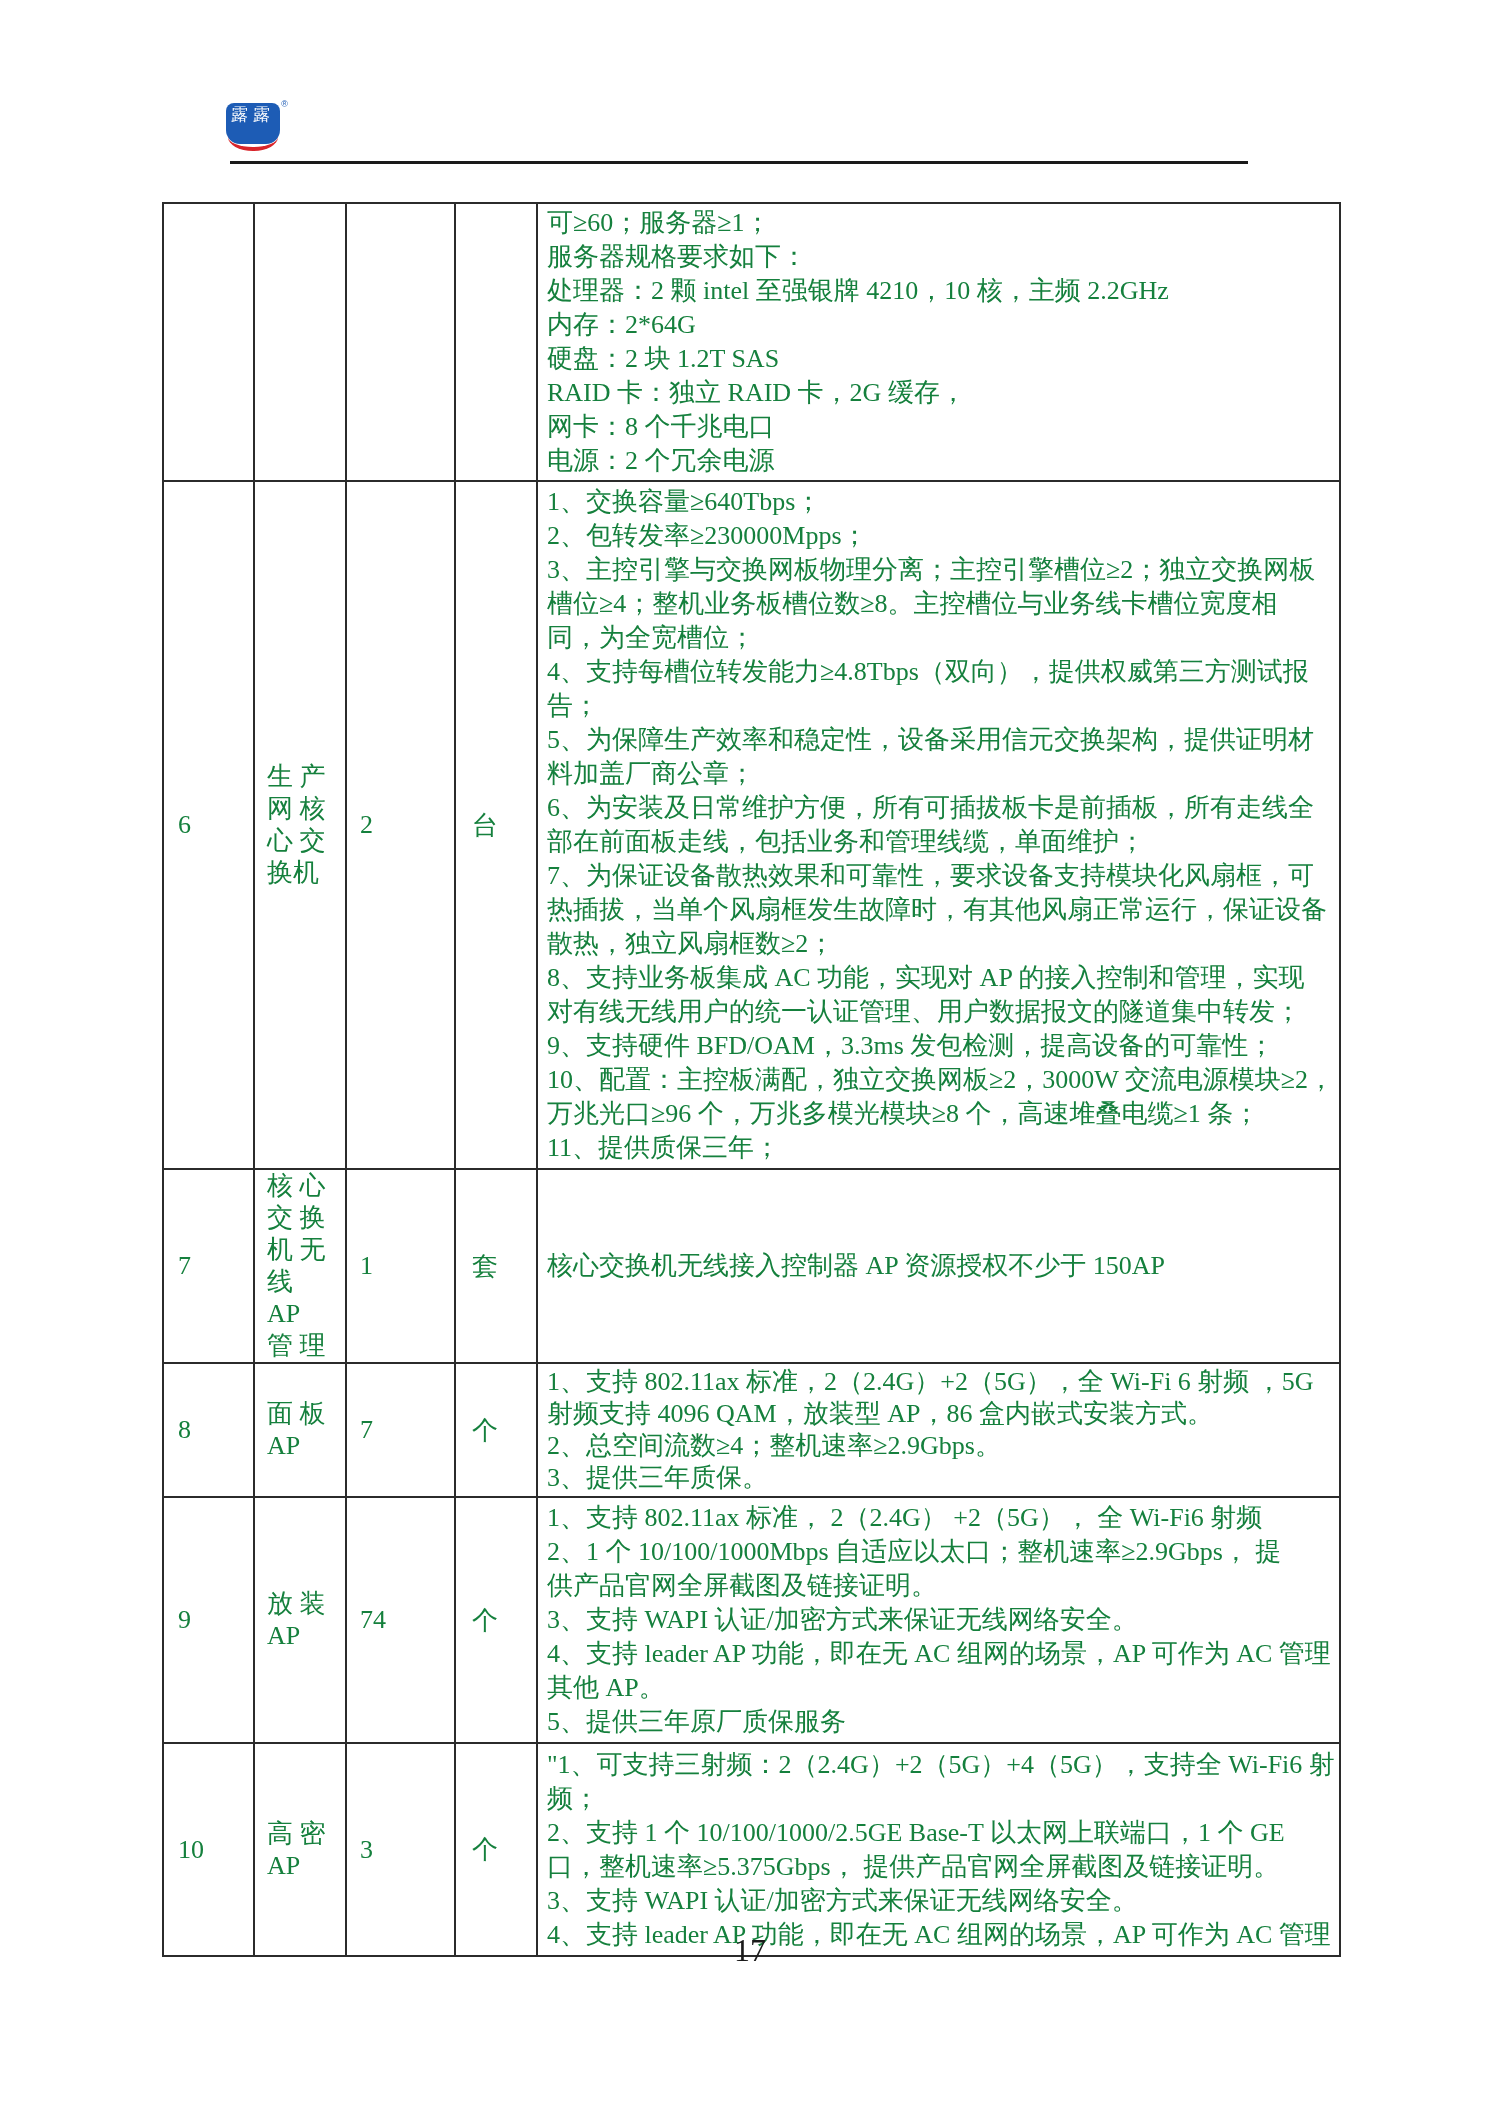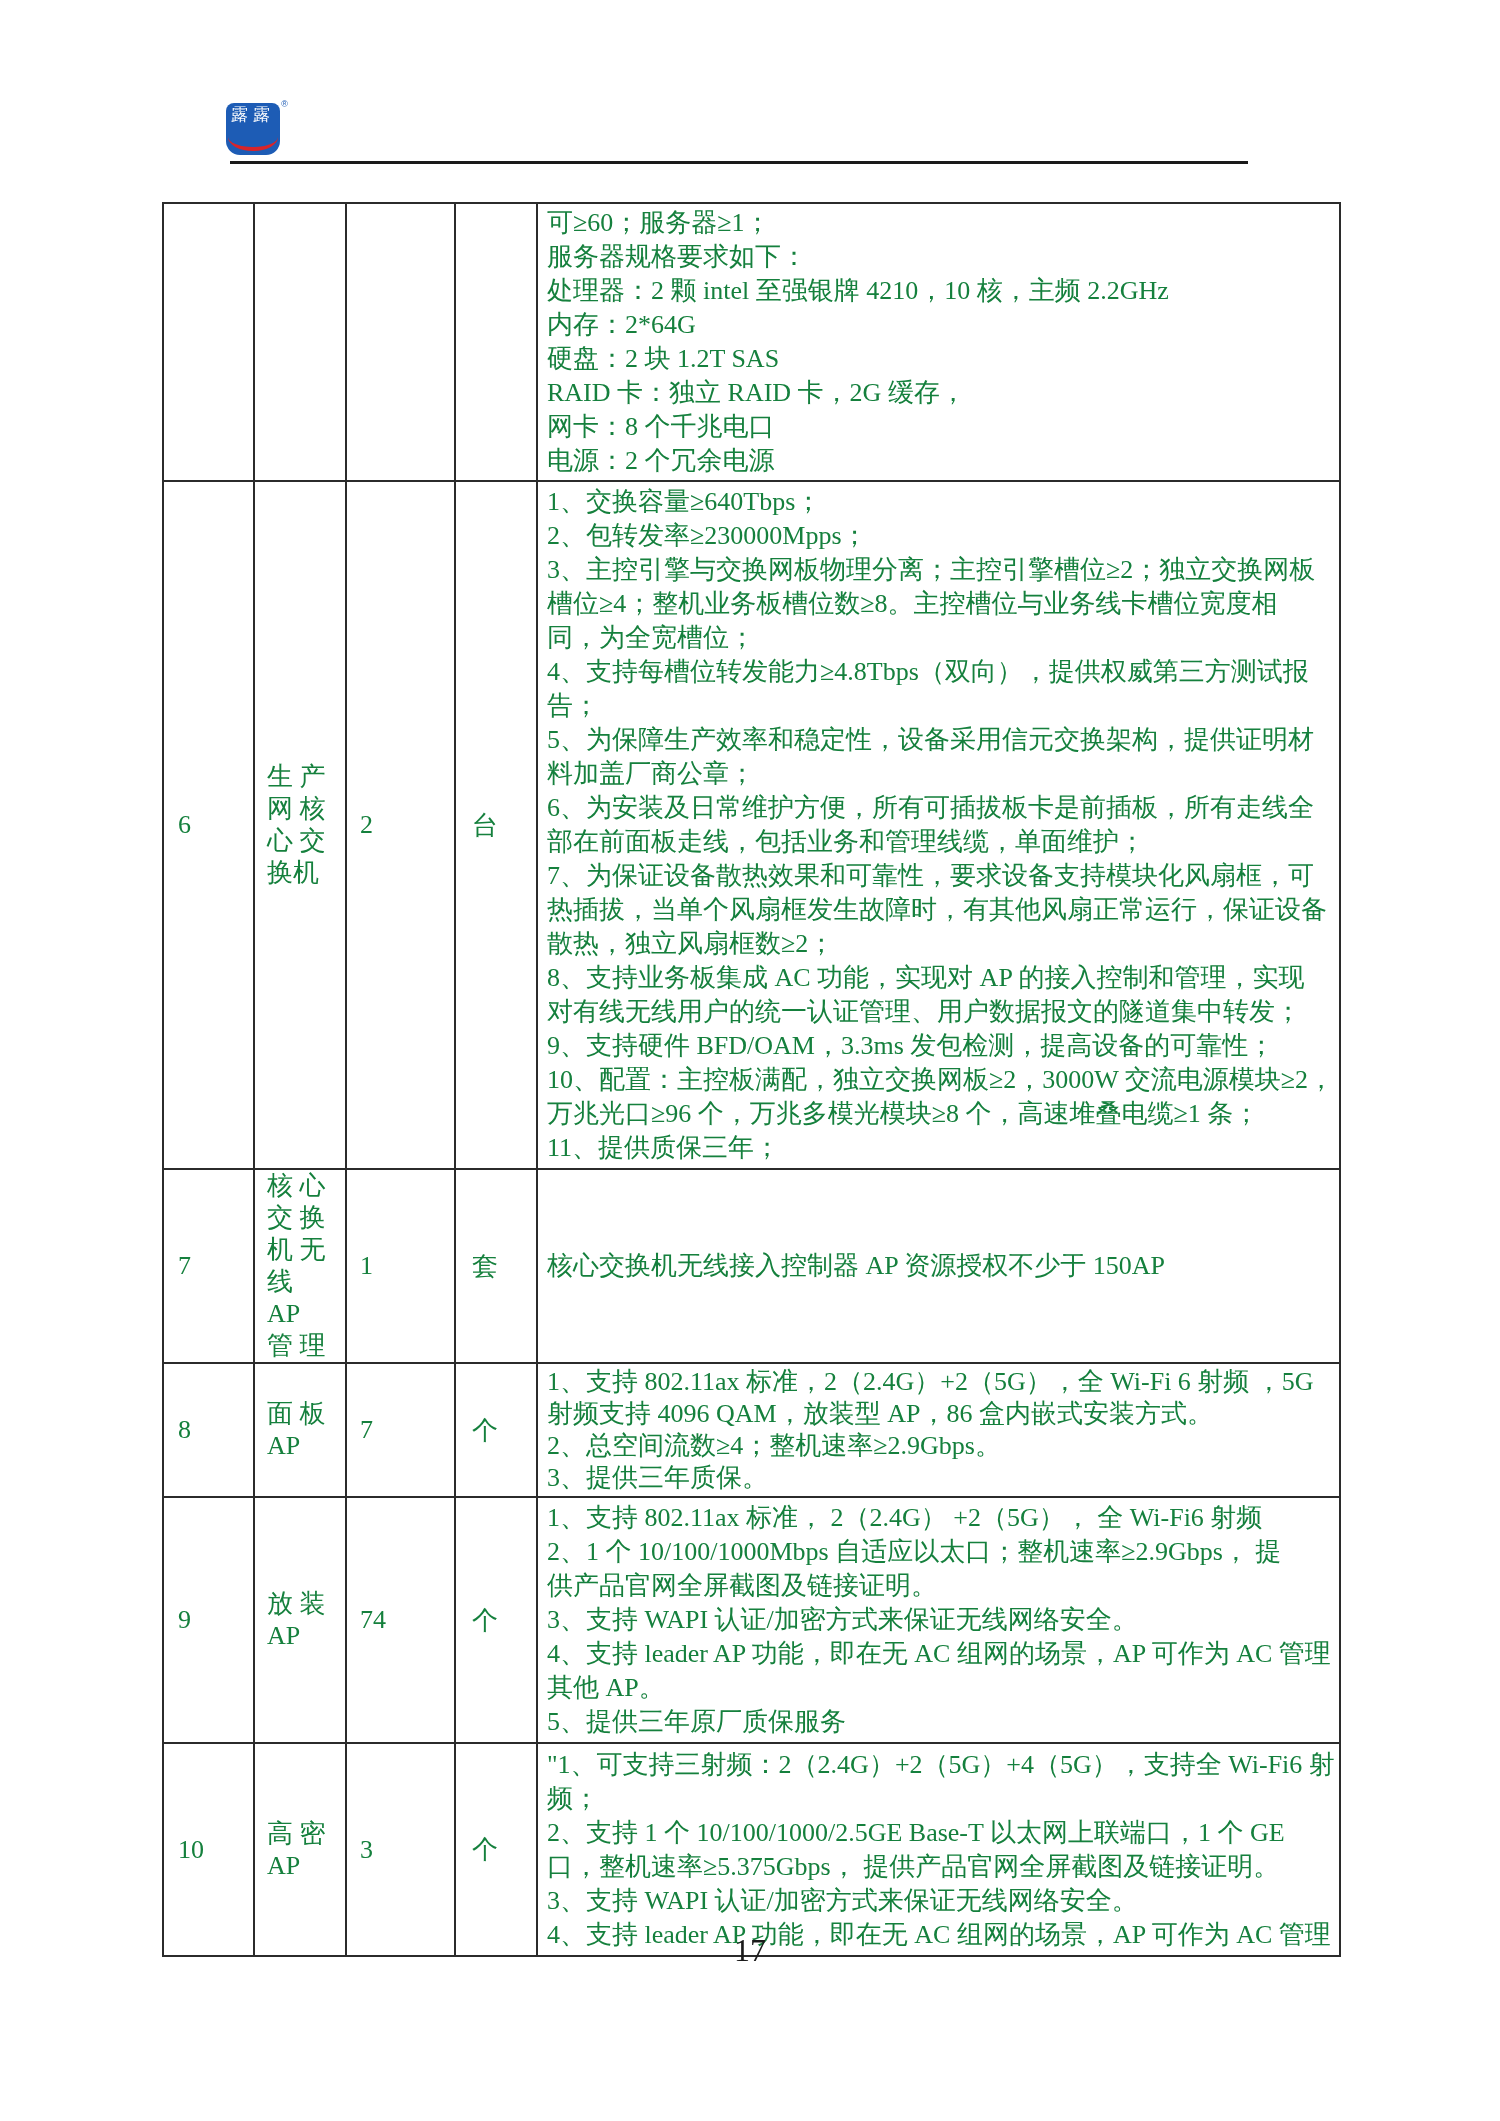--- a/index.html
+++ b/index.html
@@ -9,21 +9,21 @@
     background:#ffffff;
     font-family:"Liberation Serif","DejaVu Serif",serif;
     color:#111;
     overflow:hidden;
   }
   
   .logo{
     position:absolute;left:226px;top:103px;width:56px;height:46px;
   }
   .logo-box{
-    position:absolute;left:0;top:0;width:54px;height:52px;
+    position:absolute;left:0;top:0;width:54px;height:41px;
     background:#1d5cb5;
     border-radius:8px 8px 14px 14px;
     color:#fff;
     font-family:"Liberation Sans","DejaVu Sans",sans-serif;
     font-size:17px;line-height:20px;letter-spacing:5px;
     text-align:center;overflow:hidden;
     padding-top:2px;box-sizing:border-box;
   }
   .logo-reg{
     position:absolute;right:-6px;top:-4px;

